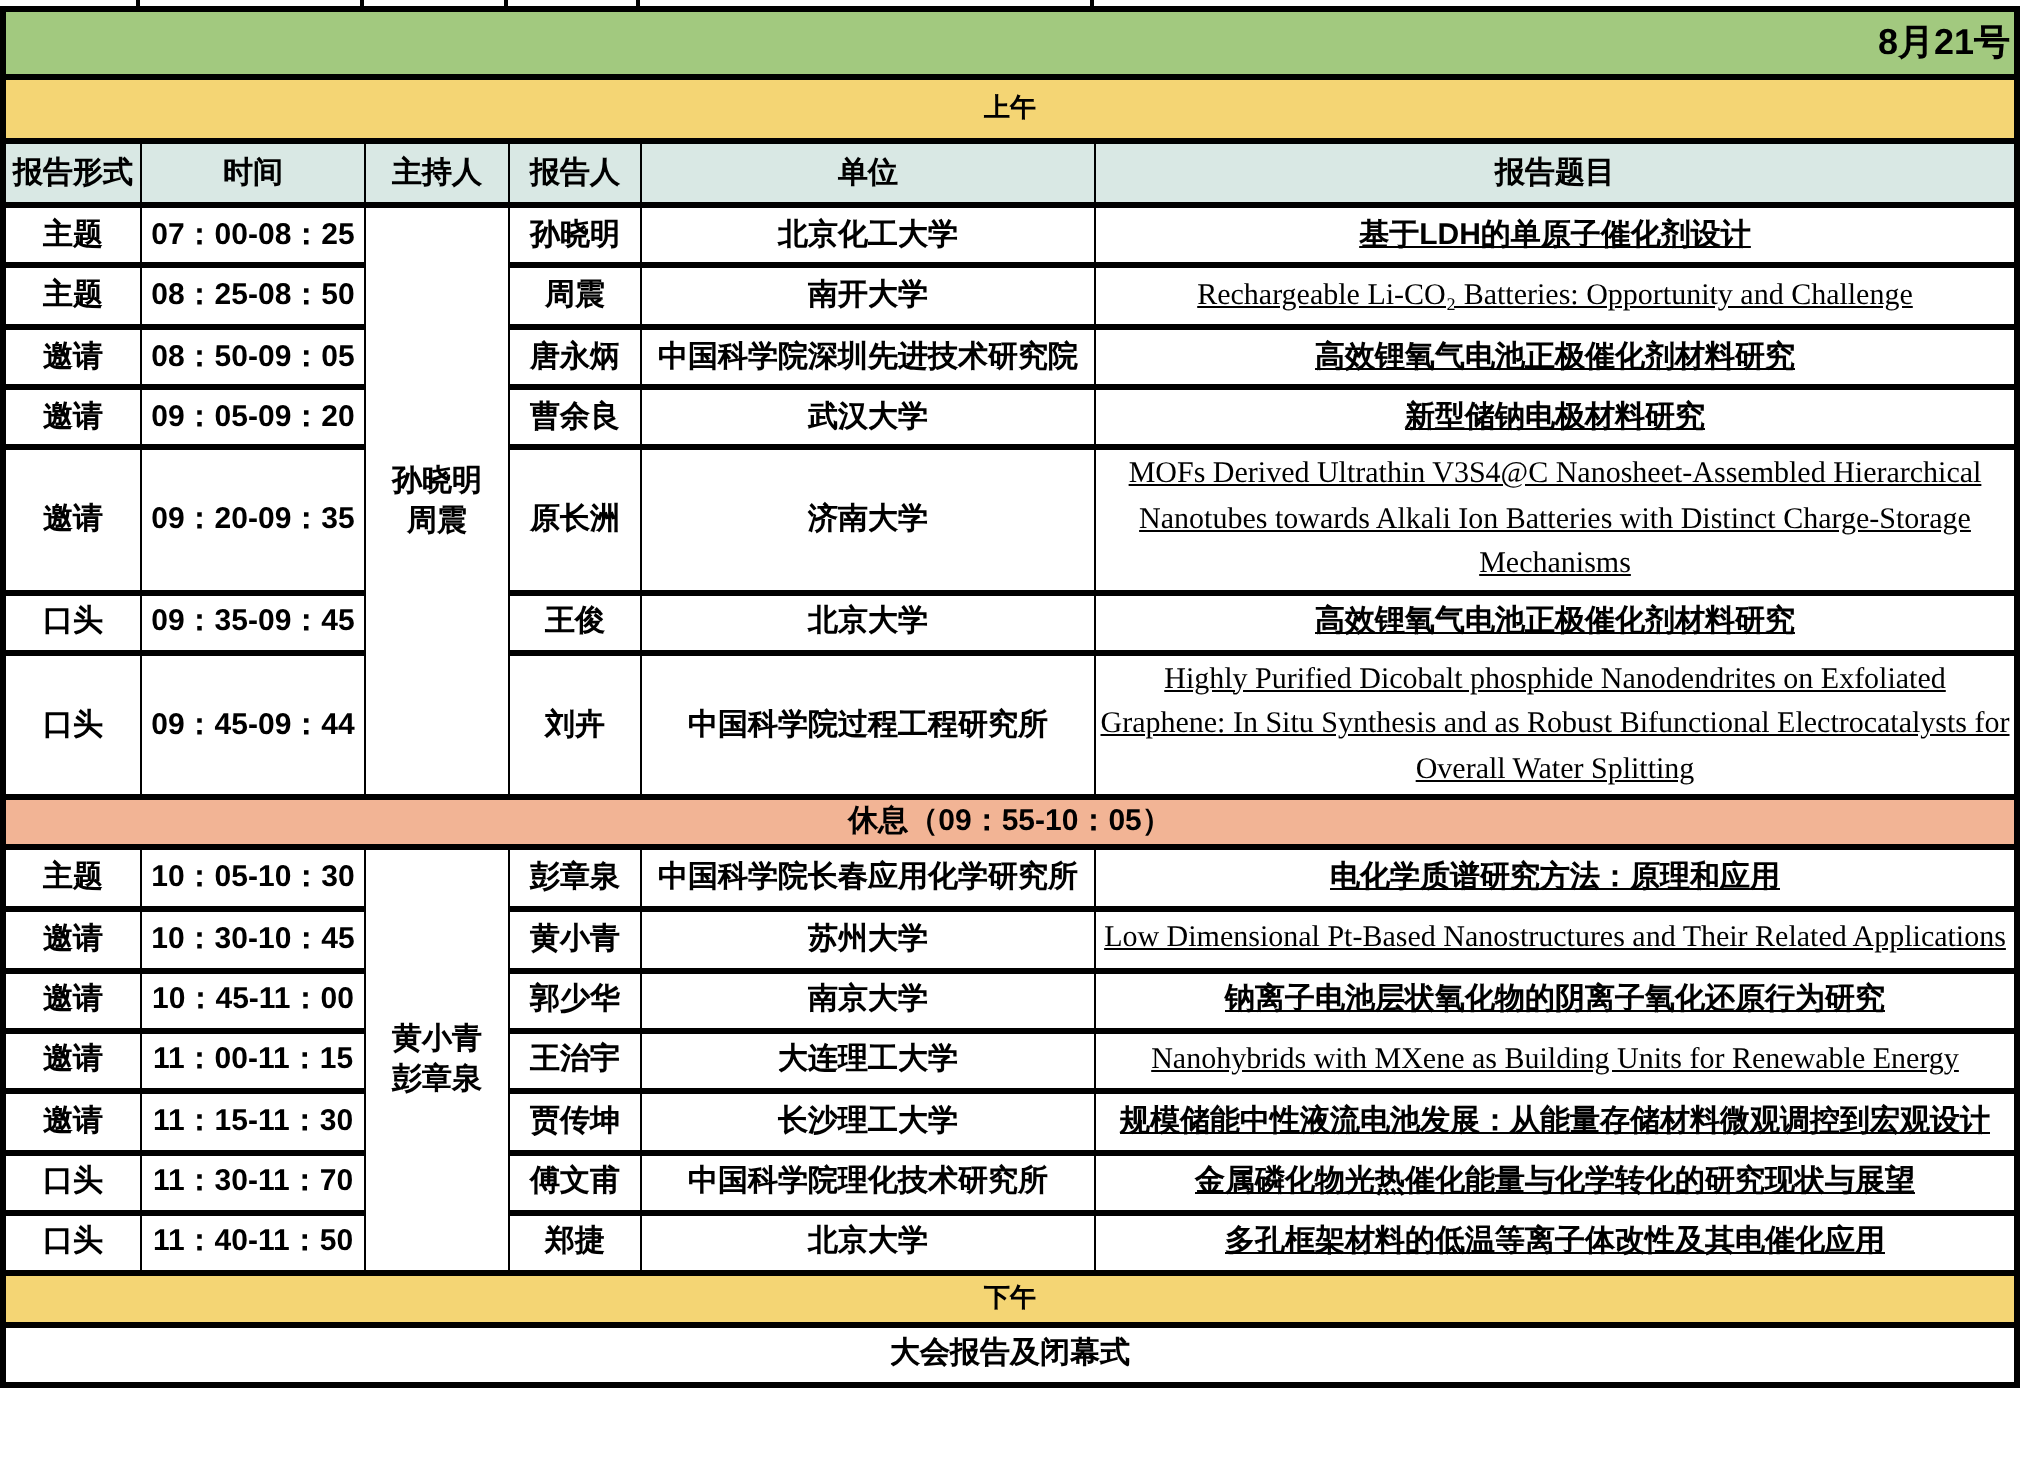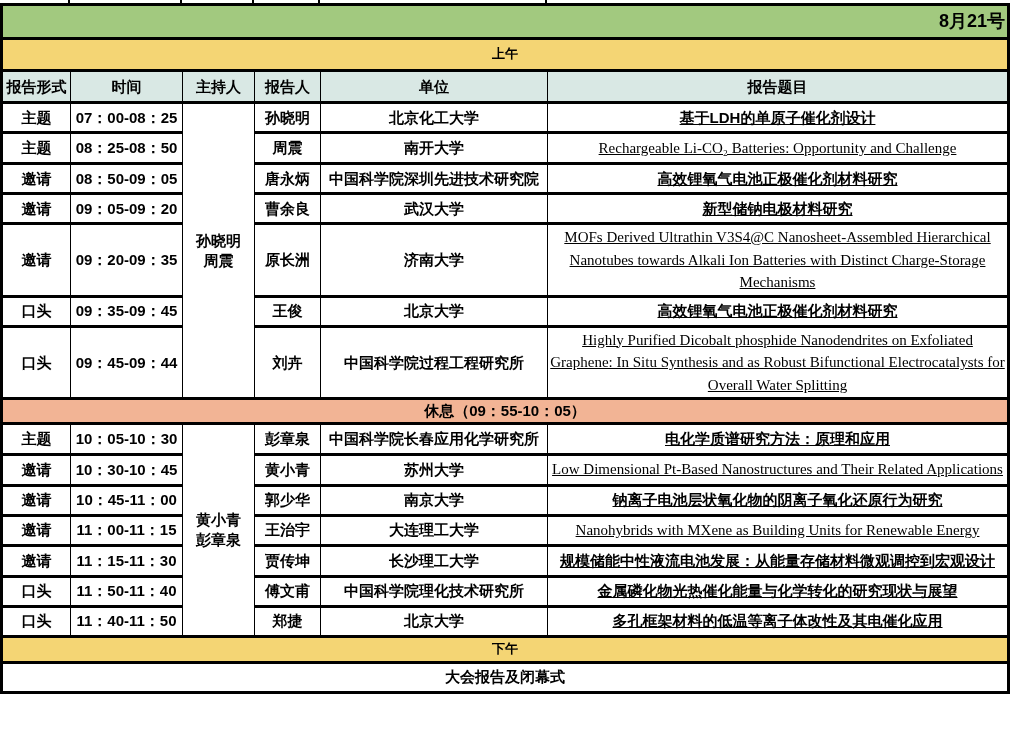--- a/index.html
+++ b/index.html
@@ -167,21 +167,21 @@
   </tr>
   <tr style="height:31px">
     <td>邀请</td>
     <td>11：15-11：30</td>
     <td>贾传坤</td>
     <td class="unit">长沙理工大学</td>
     <td class="title-cell">规模储能中性液流电池发展：从能量存储材料微观调控到宏观设计</td>
   </tr>
   <tr style="height:30px">
     <td>口头</td>
-    <td>11：50-11：40</td>
+    <td>11：30-11：70</td>
     <td>傅文甫</td>
     <td class="unit">中国科学院理化技术研究所</td>
     <td class="title-cell">金属磷化物光热催化能量与化学转化的研究现状与展望</td>
   </tr>
   <tr style="height:30px">
     <td>口头</td>
     <td>11：40-11：50</td>
     <td>郑捷</td>
     <td class="unit">北京大学</td>
     <td class="title-cell">多孔框架材料的低温等离子体改性及其电催化应用</td>

